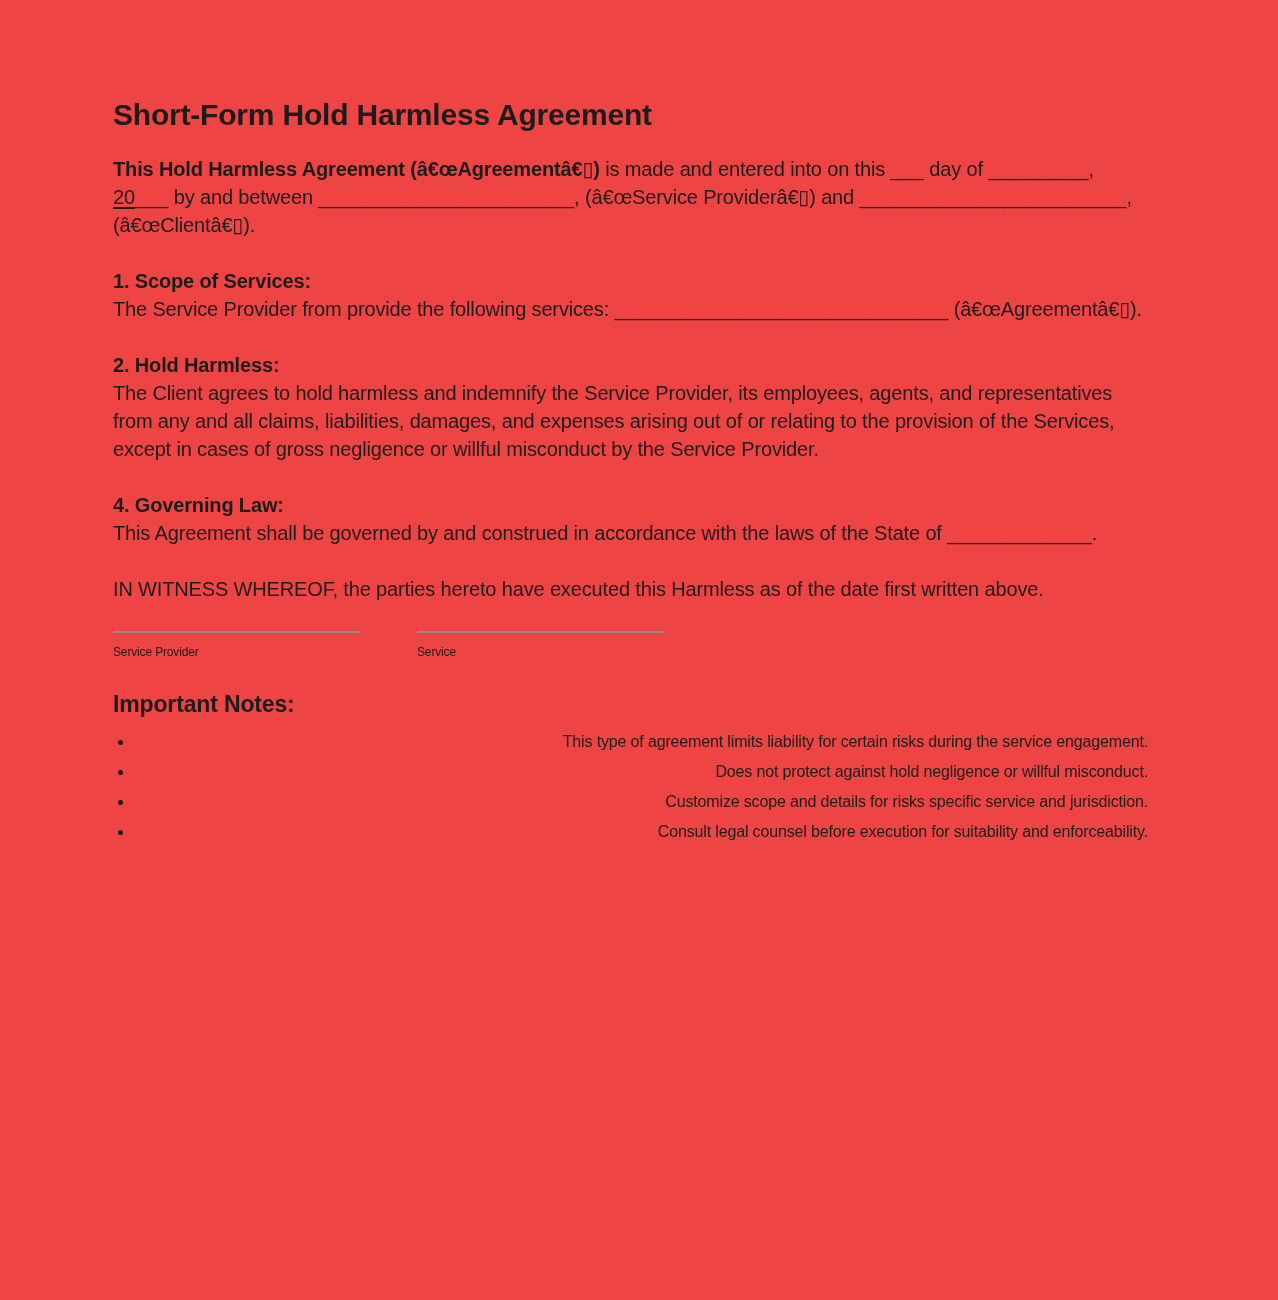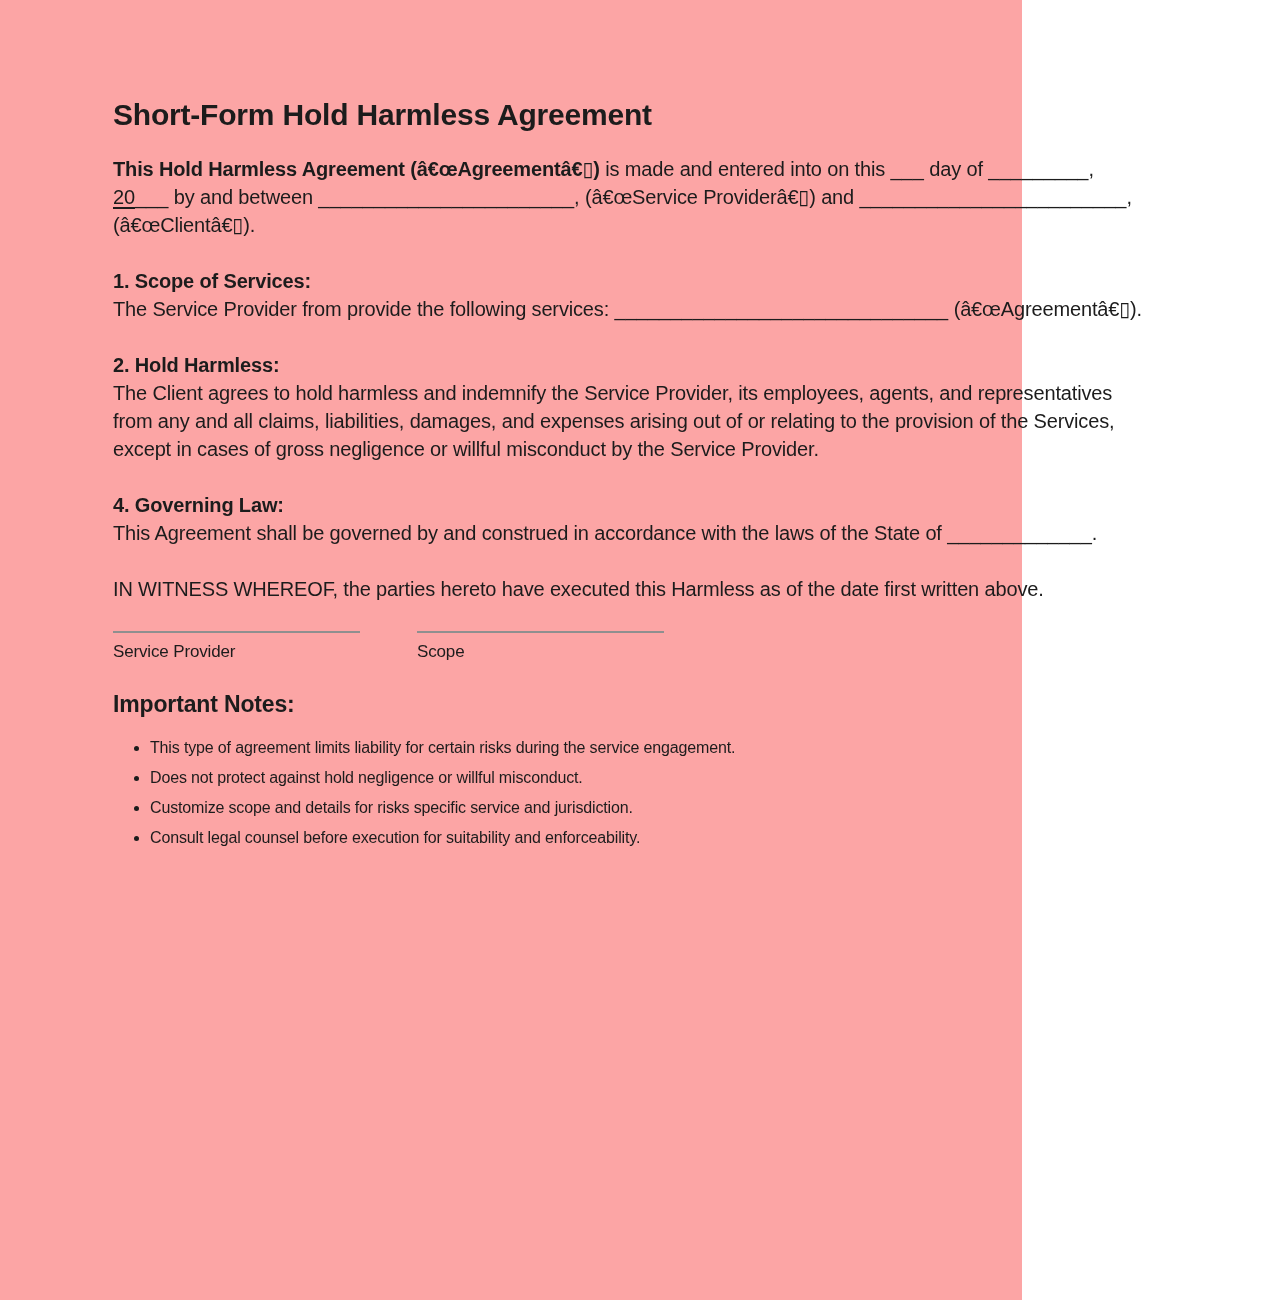--- a/index.html
+++ b/index.html
@@ -4,23 +4,23 @@
 <style>
   * { box-sizing: border-box; }
   html, body {
     margin: 0;
     padding: 0;
     background: #ffffff;
     color: #1c1c1c;
     font-family: "Liberation Sans", "DejaVu Sans", sans-serif;
   }
   .page {
-    width: 1022px;
+    width: 1278px;
     min-height: 1300px;
-    background: #fca5a5;
+    background: #ef4444;
     padding: 97px 102px 60px 113px;
   }
   .content { width: 1035px; }
   h1.doc-title {
     font-size: 30px;
     line-height: 36px;
     font-weight: 700;
     margin: 0 0 22px 0;
     letter-spacing: -0.2px;
   }
@@ -35,35 +35,36 @@
   .blank { letter-spacing: 0; white-space: nowrap; }
   .sig-row {
     display: flex;
     gap: 57px;
     margin: 13px 0 0 0;
   }
   .sig {
     width: 247px;
     border-top: 2px solid #8f8f8f;
     padding-top: 5px;
-    font-size: 17px;
+    font-size: 12px;
     line-height: 28px;
     letter-spacing: -0.15px;
   }
   h3.notes-heading {
     font-size: 23px;
     line-height: 28px;
     font-weight: 700;
     margin: 24px 0 10px 0;
     letter-spacing: -0.15px;
   }
   ul.notes-list {
-    margin: 16px;
+    margin: 0;
     padding: 0 0 0 21px;
     list-style: disc;
+    text-align: right;
   }
   ul.notes-list li {
     font-size: 16px;
     line-height: 28px;
     margin: 0 0 2px 0;
     letter-spacing: -0.15px;
   }
 </style>
 </head>
 <body>
@@ -78,21 +79,21 @@
     <p class="doc-par"><span class="b">1. Scope of Services:</span><br><span>The Service Provider from provide the following services: </span><span class="blank">______________________________</span><span> (â€œAgreementâ€▯).</span></p>
 
     <p class="doc-par"><span class="b">2. Hold Harmless:</span><br><span>The Client agrees to hold harmless and indemnify the Service Provider, its employees, agents, and representatives from any and all claims, liabilities, damages, and expenses arising out of or relating to the provision of the Services, except in cases of gross negligence or willful misconduct by the Service Provider.</span></p>
 
     <p class="doc-par"><span class="b">4. Governing Law:</span><br><span>This Agreement shall be governed by and construed in accordance with the laws of the State of </span><span class="blank">_____________</span><span>.</span></p>
 
     <p class="doc-par">IN WITNESS WHEREOF, the parties hereto have executed this Harmless as of the date first written above.</p>
 
     <div class="sig-row">
       <div class="sig"><span>Service Provider</span></div>
-      <div class="sig"><span>Scope</span></div>
+      <div class="sig"><span>Service</span></div>
     </div>
 
     <h3 class="notes-heading">Important Notes:</h3>
 
     <ul class="notes-list">
       <li>This type of agreement limits liability for certain risks during the service engagement.</li>
       <li>Does not protect against hold negligence or willful misconduct.</li>
       <li>Customize scope and details for risks specific service and jurisdiction.</li>
       <li>Consult legal counsel before execution for suitability and enforceability.</li>
     </ul>

